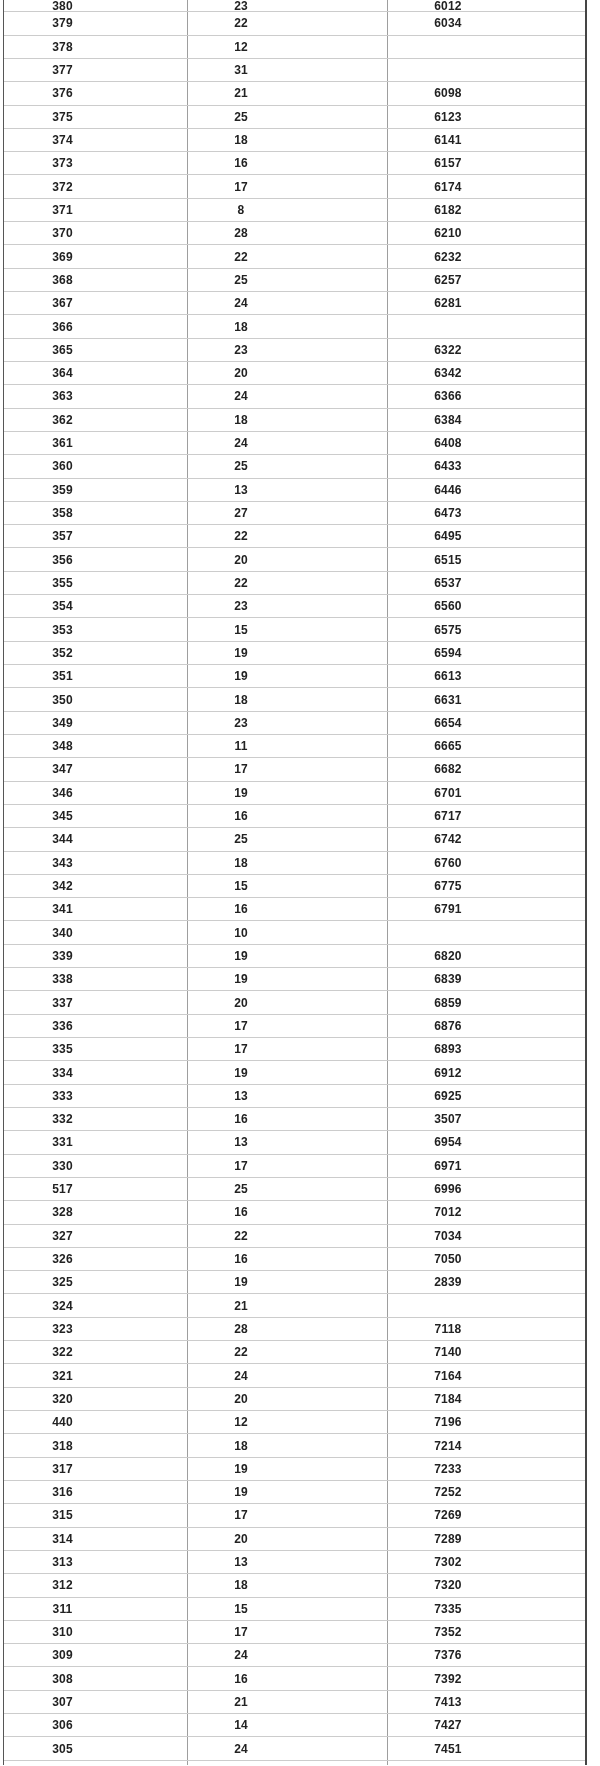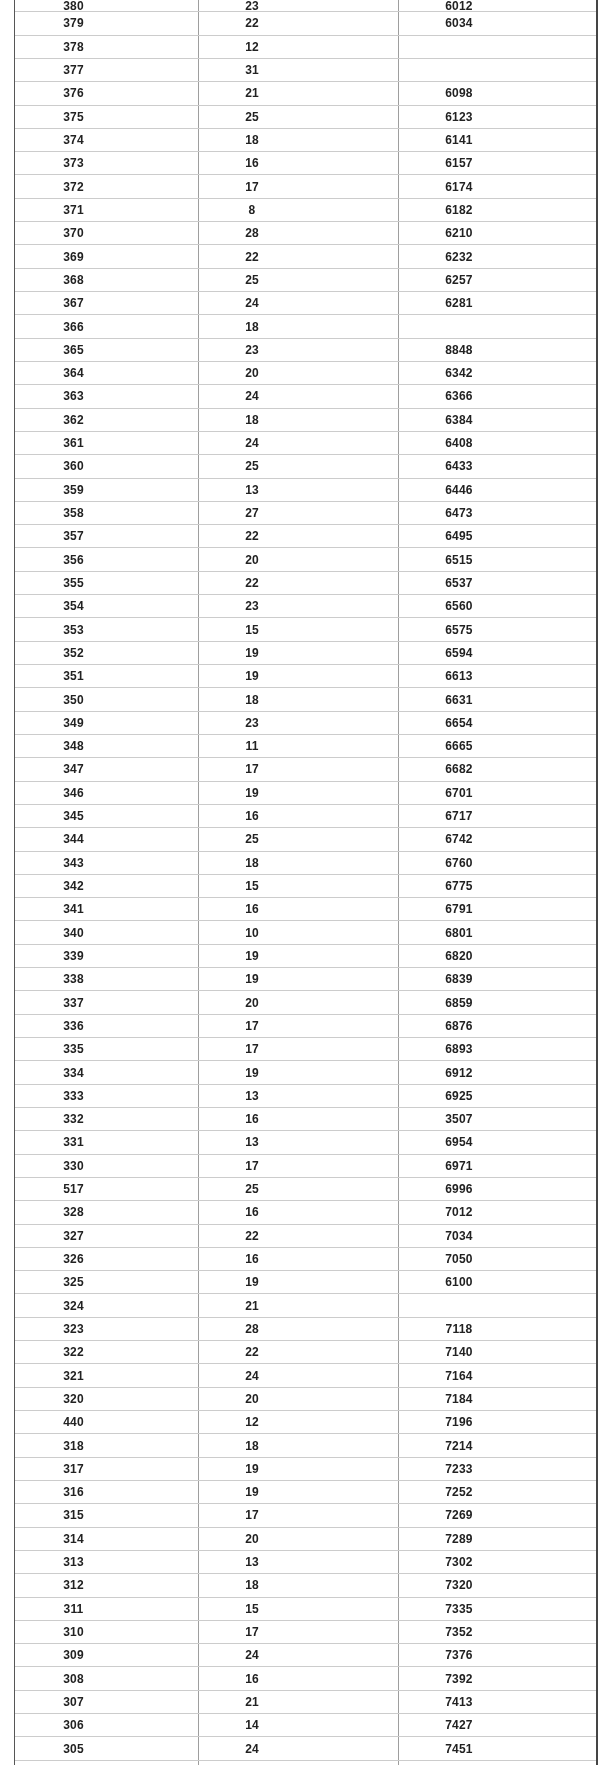--- a/index.html
+++ b/index.html
@@ -10,21 +10,21 @@
   body {
     width: 600px;
     height: 1766px;
     position: relative;
     overflow: hidden;
     font-family: "Liberation Sans", sans-serif;
   }
   .table-wrap {
     position: absolute;
     top: 0;
-    left: 14px;
+    left: 3px;
     width: 584px;
     box-sizing: border-box;
     border-left: 1.5px solid #565656;
     border-right: 2px solid #454545;
     background: #f0abfc;
   }
   .row {
     display: flex;
     height: 23.32px;
     box-sizing: border-box;
@@ -137,21 +137,21 @@
         <div class="cell c2">24</div>
         <div class="cell c3">6281</div>
       </div>
       <div class="row">
         <div class="cell c1">366</div>
         <div class="cell c2">18</div>
       </div>
       <div class="row">
         <div class="cell c1">365</div>
         <div class="cell c2">23</div>
-        <div class="cell c3">8848</div>
+        <div class="cell c3">6322</div>
       </div>
       <div class="row">
         <div class="cell c1">364</div>
         <div class="cell c2">20</div>
         <div class="cell c3">6342</div>
       </div>
       <div class="row">
         <div class="cell c1">363</div>
         <div class="cell c2">24</div>
         <div class="cell c3">6366</div>
@@ -262,21 +262,20 @@
         <div class="cell c3">6775</div>
       </div>
       <div class="row">
         <div class="cell c1">341</div>
         <div class="cell c2">16</div>
         <div class="cell c3">6791</div>
       </div>
       <div class="row">
         <div class="cell c1">340</div>
         <div class="cell c2">10</div>
-        <div class="cell c3">6801</div>
       </div>
       <div class="row">
         <div class="cell c1">339</div>
         <div class="cell c2">19</div>
         <div class="cell c3">6820</div>
       </div>
       <div class="row">
         <div class="cell c1">338</div>
         <div class="cell c2">19</div>
         <div class="cell c3">6839</div>
@@ -337,21 +336,21 @@
         <div class="cell c3">7034</div>
       </div>
       <div class="row">
         <div class="cell c1">326</div>
         <div class="cell c2">16</div>
         <div class="cell c3">7050</div>
       </div>
       <div class="row">
         <div class="cell c1">325</div>
         <div class="cell c2">19</div>
-        <div class="cell c3">6100</div>
+        <div class="cell c3">2839</div>
       </div>
       <div class="row">
         <div class="cell c1">324</div>
         <div class="cell c2">21</div>
       </div>
       <div class="row">
         <div class="cell c1">323</div>
         <div class="cell c2">28</div>
         <div class="cell c3">7118</div>
       </div>

